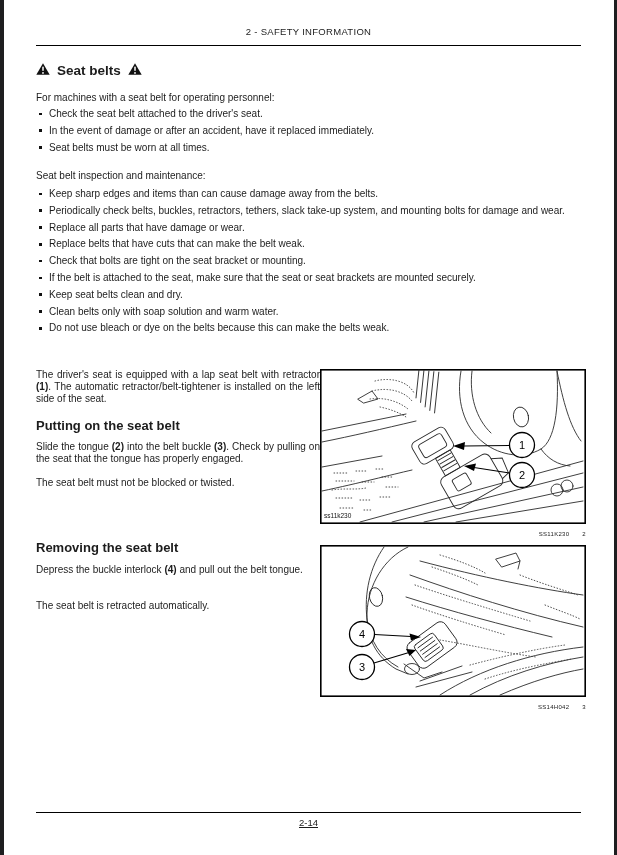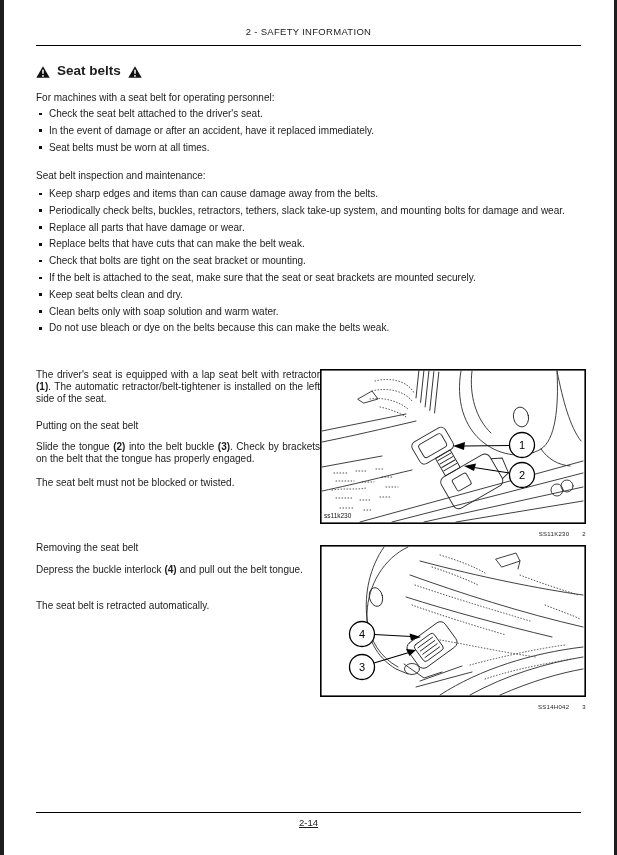--- a/index.html
+++ b/index.html
@@ -12,35 +12,35 @@
   #edge-left{left:0;width:4px;}
   #edge-right{right:0;width:3px;}
 
   .hdr{position:absolute;top:26px;left:36px;width:545px;text-align:center;
        font-size:9.5px;letter-spacing:.3px;}
   .rule{position:absolute;left:36px;width:545px;border-top:1.6px solid #000;height:0;}
   #rule-top{top:45px;}
   #rule-bottom{top:812px;}
   .ftr{position:absolute;top:817px;left:36px;width:545px;text-align:center;font-size:9.5px;text-decoration:underline;}
 
-  .h1{position:absolute;top:63px;left:36px;display:flex;align-items:flex-end;gap:7px;
+  .h1{position:absolute;top:63px;left:36px;display:flex;align-items:flex-start;gap:7px;
       font-size:13.5px;font-weight:bold;}
   .h1 svg{display:block;}
 
   .body-text{font-size:10px;line-height:12.2px;}
   .abs{position:absolute;left:36px;}
   .full{width:545px;}
   .col{width:284px;text-align:justify;}
 
   ul.blist{list-style:none;margin:0;padding:0;}
   ul.blist li{position:relative;padding-left:13px;margin-bottom:4.8px;
               font-size:10px;line-height:12px;text-align:justify;}
   ul.blist li::before{content:"";position:absolute;left:3px;top:4.6px;width:2.6px;height:2.6px;background:#111;}
 
-  .h2{font-size:10px;font-weight:normal;line-height:13px;}
+  .h2{font-size:13px;font-weight:bold;line-height:13px;}
 
   .figure{position:absolute;left:320px;width:266px;}
   #figure-1{top:369px;}
   #figure-2{top:545px;}
   .fig-caption{margin-top:3px;text-align:right;font-size:6px;letter-spacing:.3px;color:#222;
                font-family:"Liberation Sans", sans-serif;}
   .fig-caption .fig-num{margin-left:13px;}
 
   .art{stroke:#2a2a2a;stroke-width:0.9;fill:none;stroke-linecap:round;}
   .dots{stroke:#3a3a3a;stroke-width:0.9;fill:none;stroke-dasharray:0.7 2.3;stroke-linecap:round;}
@@ -91,21 +91,21 @@
     <li>Check that bolts are tight on the seat bracket or mounting.</li>
     <li>If the belt is attached to the seat, make sure that the seat or seat brackets are mounted securely.</li>
     <li>Keep seat belts clean and dry.</li>
     <li>Clean belts only with soap solution and warm water.</li>
     <li>Do not use bleach or dye on the belts because this can make the belts weak.</li>
   </ul>
 
 <div class="abs col body-text" style="top:369px"><span>The driver's seat is equipped with a lap seat belt with retractor </span><span style="font-weight: bold;">(1)</span><span>. The automatic retractor/belt-tightener is installed on the left side of the seat.</span></div>
 
 <div class="abs h2" style="top:419px">Putting on the seat belt</div>
-<div class="abs col body-text" style="top:441px"><span>Slide the tongue </span><span style="font-weight: bold;">(2)</span><span> into the belt buckle </span><span style="font-weight: bold;">(3)</span><span>. Check by brackets on the belt that the tongue has properly engaged.</span></div>
+<div class="abs col body-text" style="top:441px"><span>Slide the tongue </span><span style="font-weight: bold;">(2)</span><span> into the belt buckle </span><span style="font-weight: bold;">(3)</span><span>. Check by pulling on the seat that the tongue has properly engaged.</span></div>
 <div class="abs col body-text" style="top:477px">The seat belt must not be blocked or twisted.</div>
 
 <div class="abs h2" style="top:541px">Removing the seat belt</div>
 <div class="abs col body-text" style="top:564px"><span>Depress the buckle interlock </span><span style="font-weight: bold;">(4)</span><span> and pull out the belt tongue.</span></div>
 <div class="abs col body-text" style="top:600px">The seat belt is retracted automatically.</div>
 
 <div class="figure" id="figure-1">
   <svg width="266" height="155" viewBox="0 0 266 155">
     <rect x="0.8" y="0.8" width="264.4" height="153.4" fill="#fff" stroke="#000" stroke-width="1.6"></rect>
 

